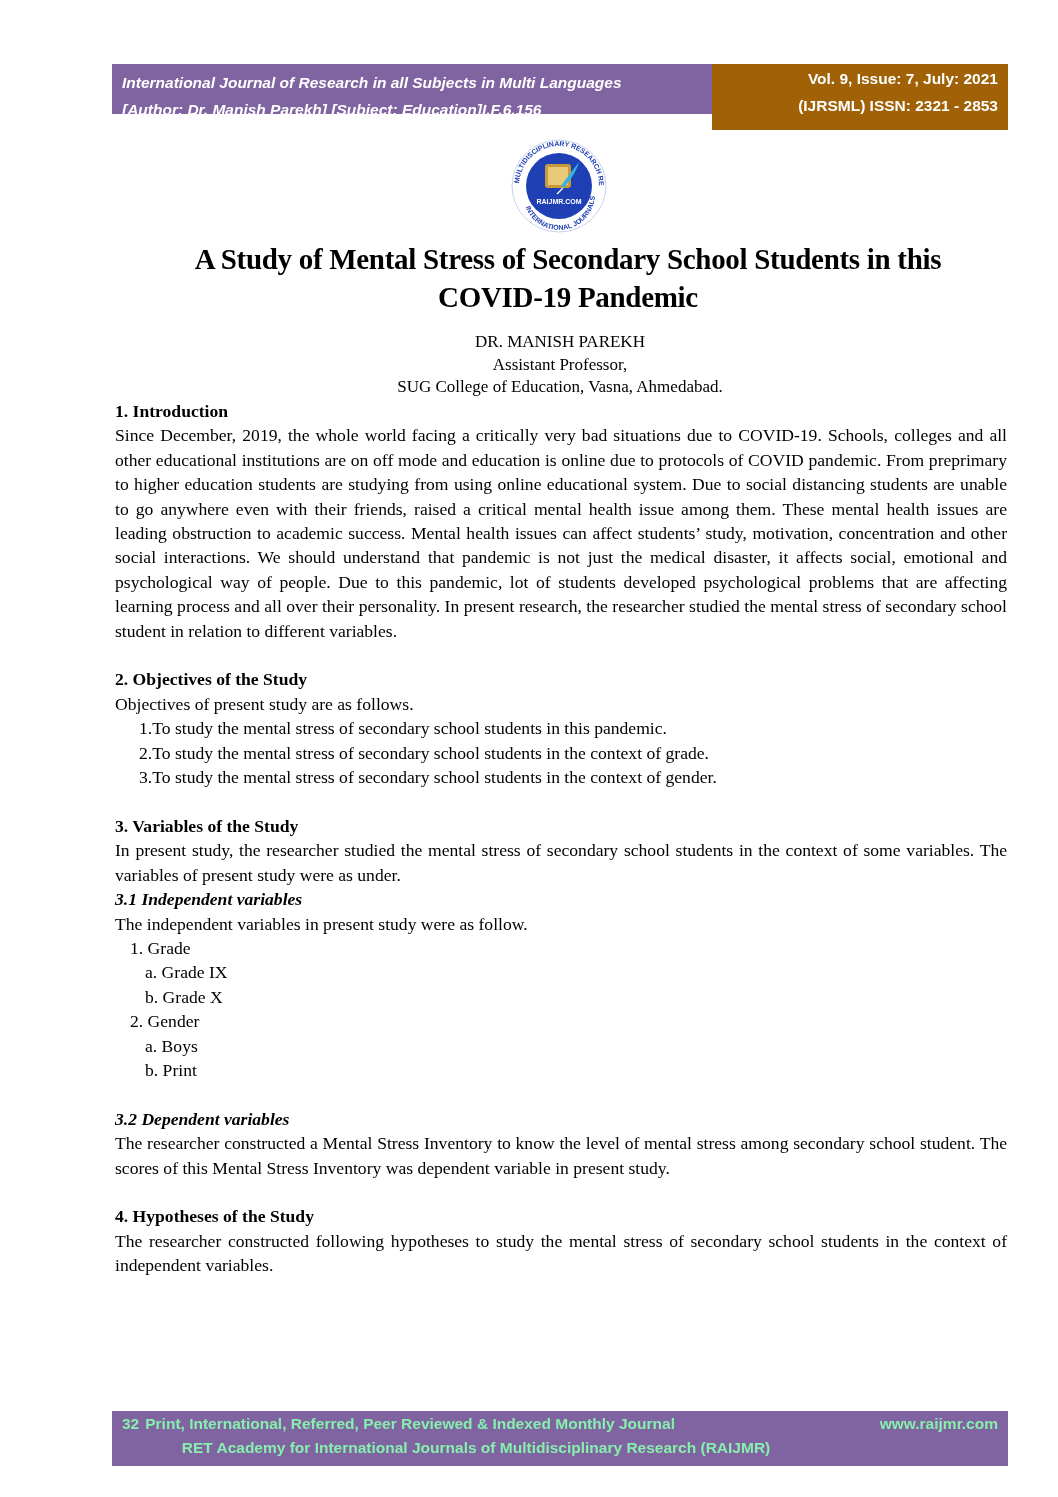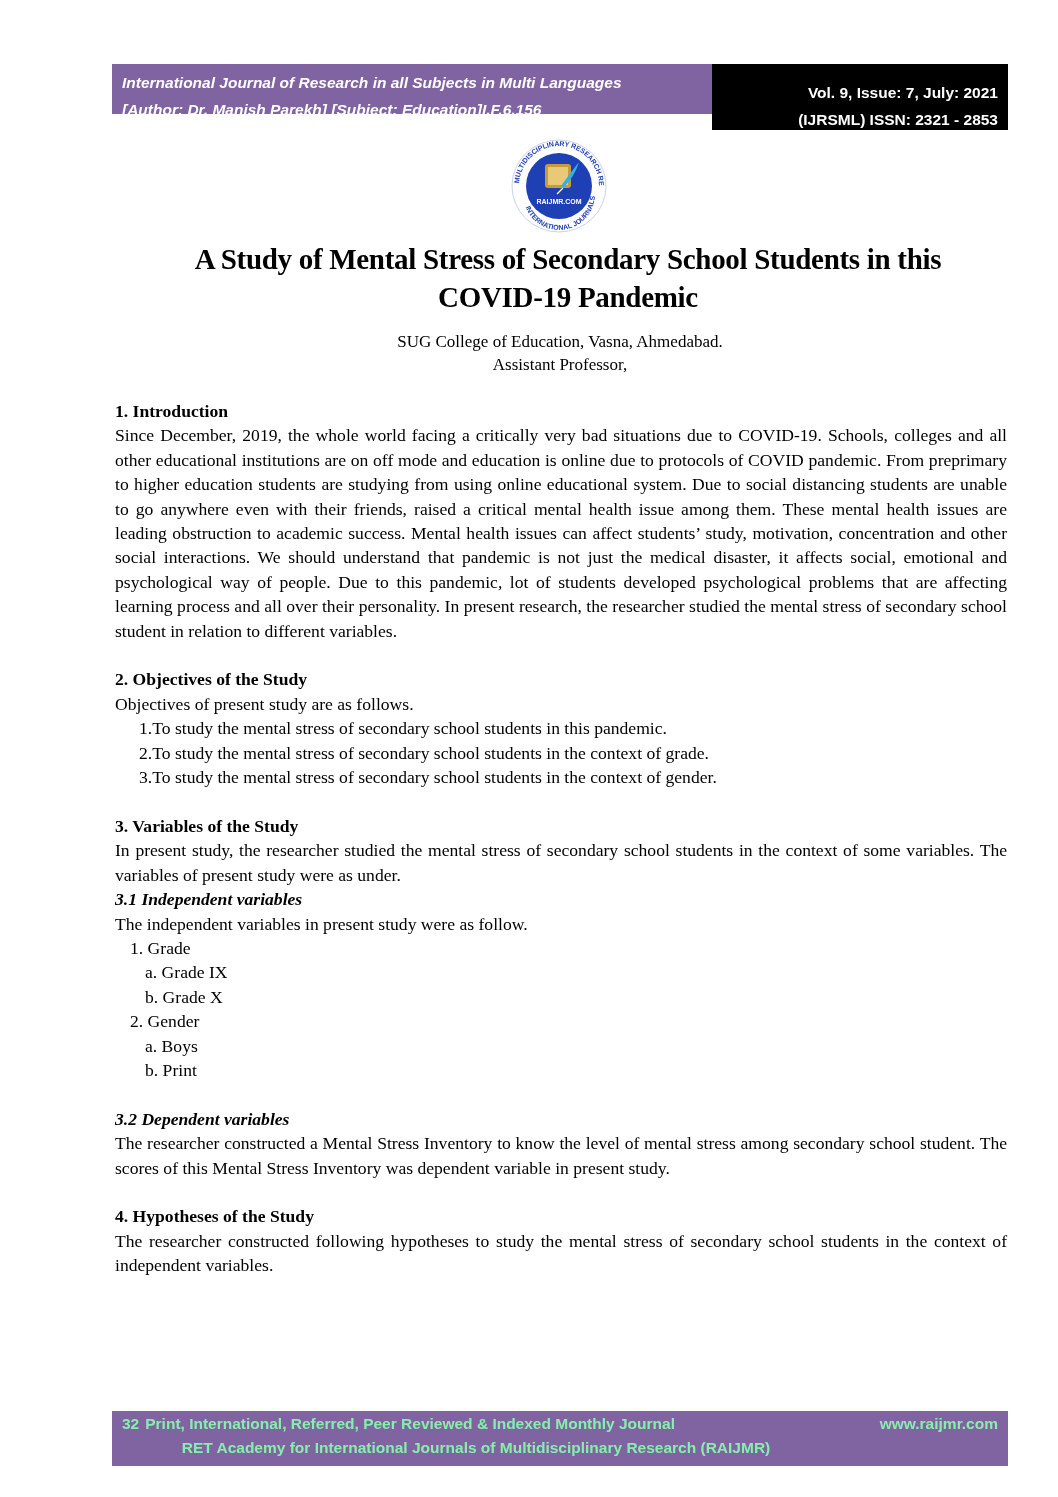--- a/index.html
+++ b/index.html
@@ -1,19 +1,19 @@
 <!DOCTYPE html>
 <html><head>
   <meta charset="utf-8">
   <style>
     html, body { margin: 0; padding: 0; background: #ffffff; }
     body { width: 1058px; height: 1497px; position: relative; overflow: hidden; font-family: "Liberation Serif", serif; color: #000; }
     .hdr { position: absolute; left: 112px; top: 64px; width: 896px; height: 66px; display: flex; }
     .hdr-left { background: #8064a2; width: 600px; height: 50px; box-sizing: border-box; padding: 5px 0 0 10px; color: #fff; font-family: "Liberation Sans", sans-serif; font-weight: bold; font-size: 15.5px; line-height: 27px; white-space: nowrap; font-style: italic; }
-    .hdr-right { background: #000000; flex: 1; height: 66px; box-sizing: border-box; padding: 15px 10px 0 0; color: #fff; font-family: "Liberation Sans", sans-serif; font-weight: bold; font-size: 15.5px; line-height: 27px; text-align: right; white-space: nowrap; }
+    .hdr-right { background: #a16207; flex: 1; height: 66px; box-sizing: border-box; padding: 1px 10px 0 0; color: #fff; font-family: "Liberation Sans", sans-serif; font-weight: bold; font-size: 15.5px; line-height: 27px; text-align: right; white-space: nowrap; }
     .logo { position: absolute; left: 505px; top: 138px; width: 108px; height: 96px; }
     .title { position: absolute; left: 120px; top: 240px; width: 896px; text-align: center; font-weight: bold; font-size: 29px; line-height: 38px; letter-spacing: -0.3px; }
     .author { position: absolute; left: 112px; top: 331px; width: 896px; text-align: center; font-size: 17px; line-height: 22.5px; }
     .content { position: absolute; left: 115px; top: 399px; width: 892px; font-size: 17.6px; line-height: 24.4px; }
     .content p { margin: 0; text-align: justify; }
     .h { font-weight: bold; }
     .hi { font-weight: bold; font-style: italic; }
     .gap { height: 24.4px; }
     .ind1 { padding-left: 8px; margin-left: 16px; }
     .ind-a { padding-left: 15px; }
@@ -58,22 +58,23 @@
     <text x="54" y="66" text-anchor="middle" font-family="Liberation Sans, sans-serif" font-size="7" fill="#ffffff" font-weight="bold">RAIJMR.COM</text>
   </svg>
 </div>
 
 <div class="title">
   <div>A Study of Mental Stress of Secondary School Students in this</div>
   <div>COVID-19 Pandemic</div>
 </div>
 
 <div class="author">
+  <div>DR. MANISH PAREKH</div>
+  <div>Assistant Professor,</div>
   <div>SUG College of Education, Vasna, Ahmedabad.</div>
-  <div>Assistant Professor,</div>
 </div>
 
 <div class="content">
   <div class="h">1. Introduction</div>
   <p>Since December, 2019, the whole world facing a critically very bad situations due to COVID-19. Schools, colleges and all other educational institutions are on off mode and education is online due to protocols of COVID pandemic. From preprimary to higher education students are studying from using online educational system. Due to social distancing students are unable to go anywhere even with their friends, raised a critical mental health issue among them. These mental health issues are leading obstruction to academic success. Mental health issues can affect students’ study, motivation, concentration and other social interactions. We should understand that pandemic is not just the medical disaster, it affects social, emotional and psychological way of people. Due to this pandemic, lot of students developed psychological problems that are affecting learning process and all over their personality. In present research, the researcher studied the mental stress of secondary school student in relation to different variables.</p>
   <div class="gap"></div>
 
   <div class="h">2. Objectives of the Study</div>
   <div>Objectives of present study are as follows.</div>
   <div class="ind1">1.To study the mental stress of secondary school students in this pandemic.</div>

